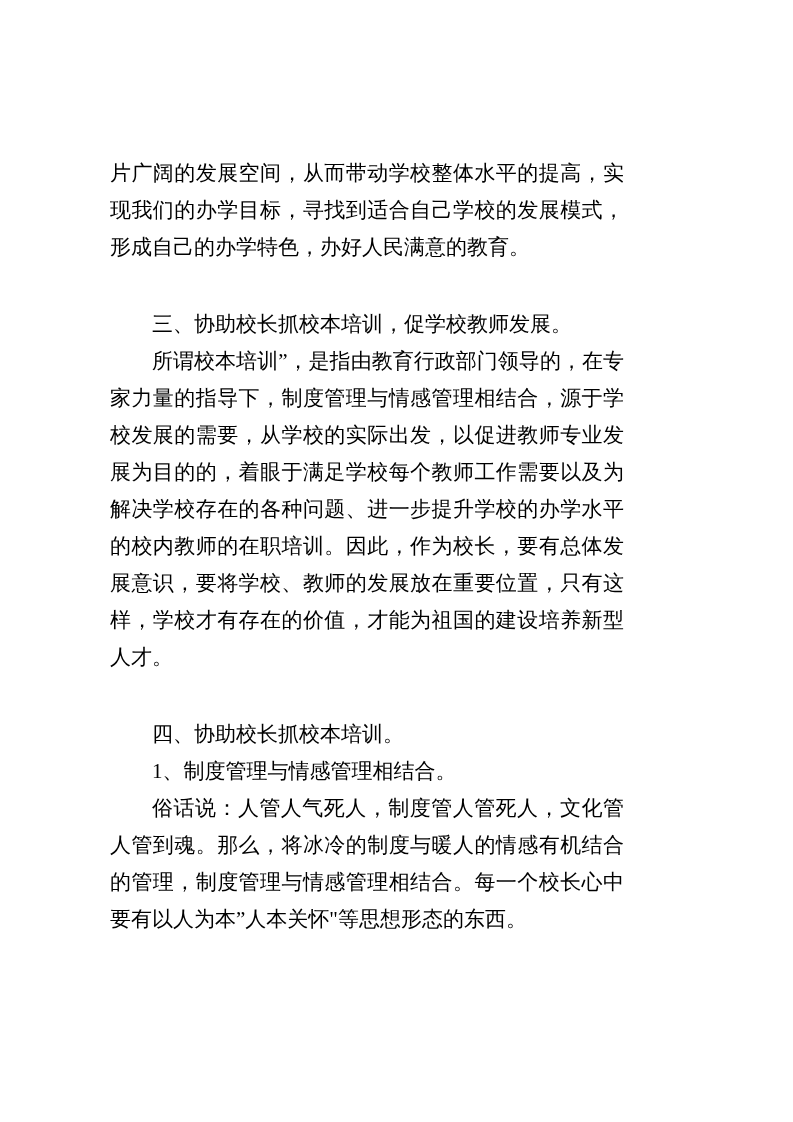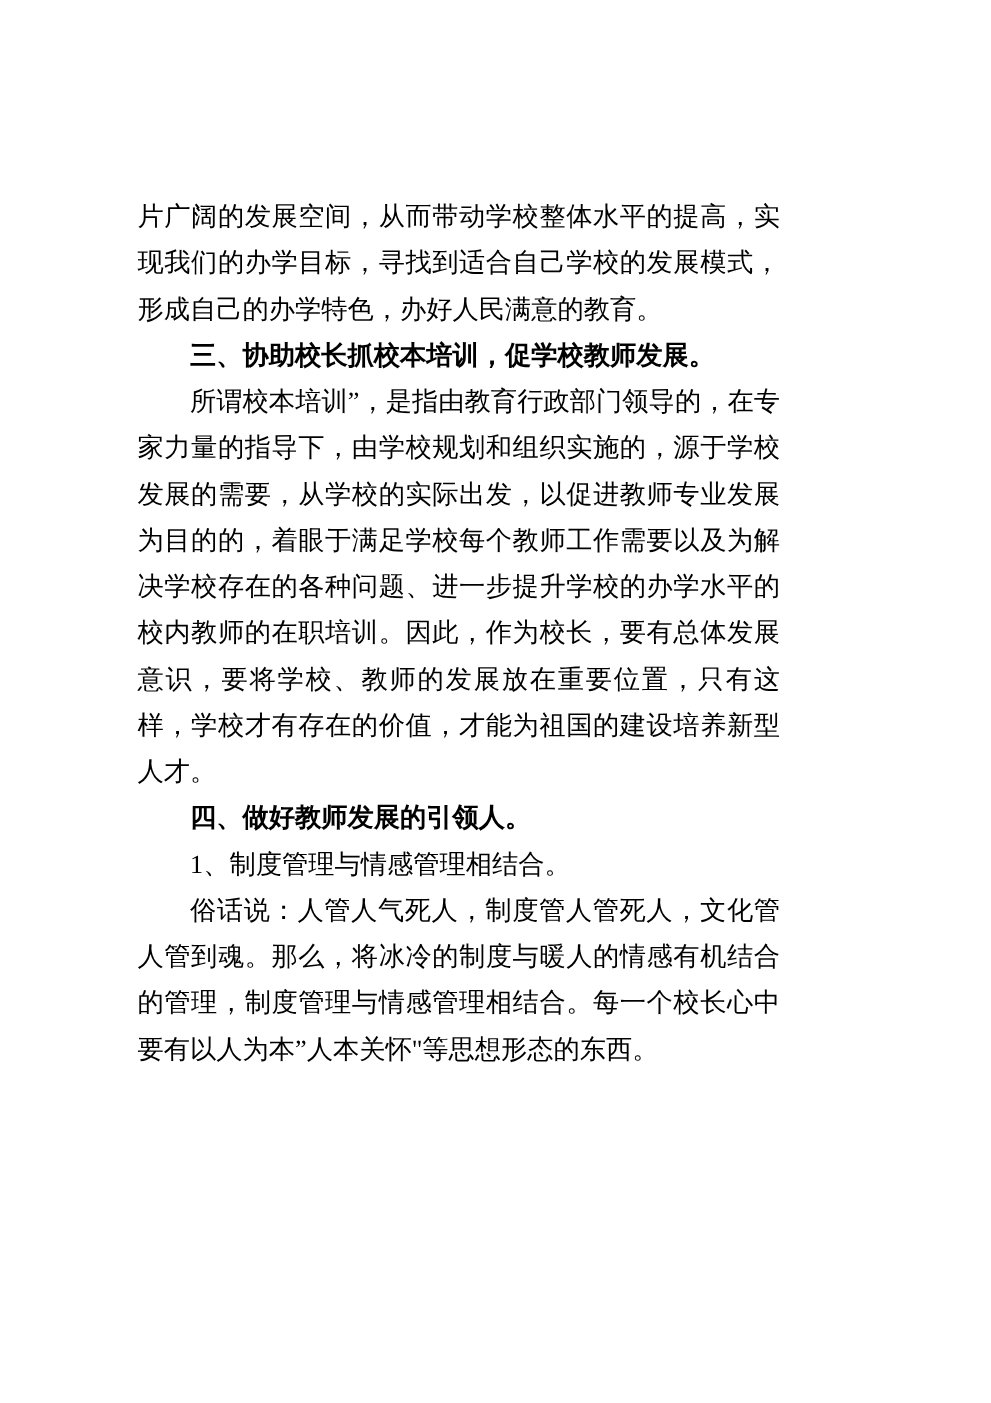--- a/index.html
+++ b/index.html
@@ -31,28 +31,29 @@
     line-height: 37px;
     color: #000000;
     text-align: justify;
     text-indent: 2em;
     word-break: break-all;
   }
   .para.no-indent {
     text-indent: 0;
   }
   .para.heading {
-    font-weight: bold;
+    font-weight: normal;
+    margin-top: 40px;
   }
 </style>
 </head>
 <body>
 
 <div class="page">
   <div class="content" id="paragraphs">
       <p class="para body no-indent">片广阔的发展空间，从而带动学校整体水平的提高，实现我们的办学目标，寻找到适合自己学校的发展模式，形成自己的办学特色，办好人民满意的教育。</p>
       <p class="para heading">三、协助校长抓校本培训，促学校教师发展。</p>
-      <p class="para body">所谓校本培训”，是指由教育行政部门领导的，在专家力量的指导下，由学校规划和组织实施的，源于学校发展的需要，从学校的实际出发，以促进教师专业发展为目的的，着眼于满足学校每个教师工作需要以及为解决学校存在的各种问题、进一步提升学校的办学水平的校内教师的在职培训。因此，作为校长，要有总体发展意识，要将学校、教师的发展放在重要位置，只有这样，学校才有存在的价值，才能为祖国的建设培养新型人才。</p>
-      <p class="para heading">四、做好教师发展的引领人。</p>
+      <p class="para body">所谓校本培训”，是指由教育行政部门领导的，在专家力量的指导下，制度管理与情感管理相结合，源于学校发展的需要，从学校的实际出发，以促进教师专业发展为目的的，着眼于满足学校每个教师工作需要以及为解决学校存在的各种问题、进一步提升学校的办学水平的校内教师的在职培训。因此，作为校长，要有总体发展意识，要将学校、教师的发展放在重要位置，只有这样，学校才有存在的价值，才能为祖国的建设培养新型人才。</p>
+      <p class="para heading">四、协助校长抓校本培训。</p>
       <p class="para body">1、制度管理与情感管理相结合。</p>
       <p class="para body">俗话说：人管人气死人，制度管人管死人，文化管人管到魂。那么，将冰冷的制度与暖人的情感有机结合的管理，制度管理与情感管理相结合。每一个校长心中要有以人为本”人本关怀"等思想形态的东西。</p>
     </div>
 </div>
 
 </body></html>

